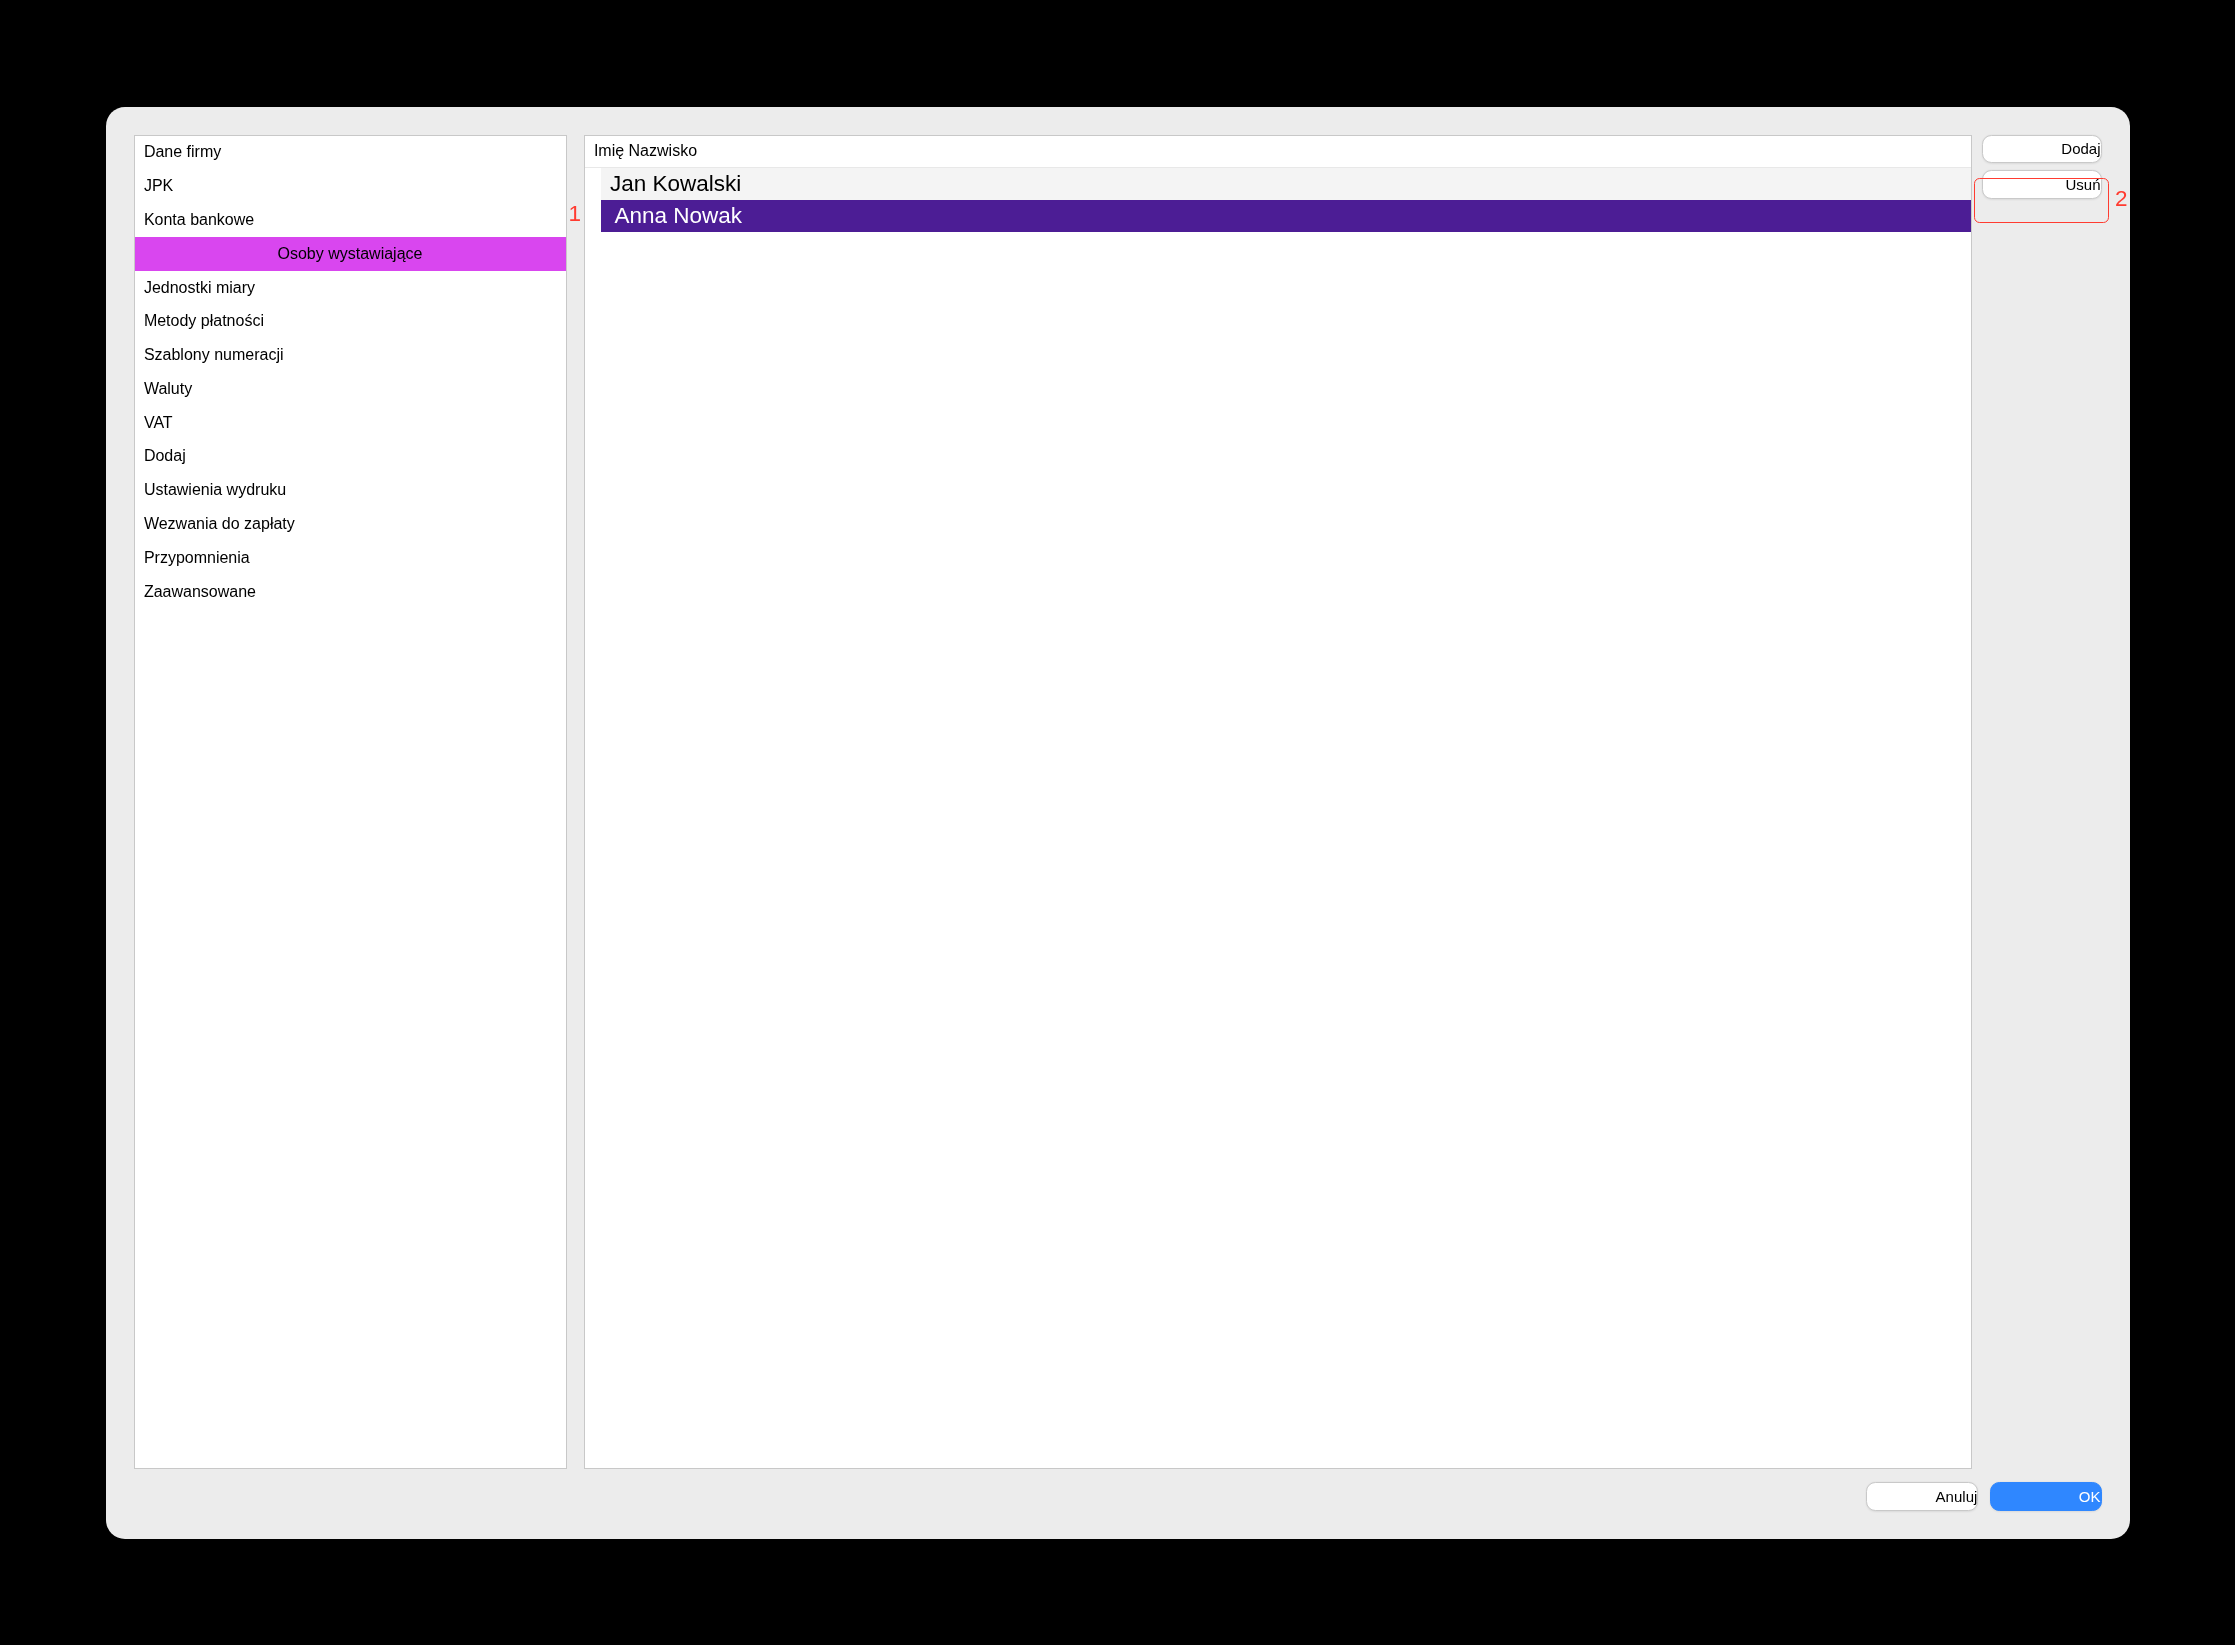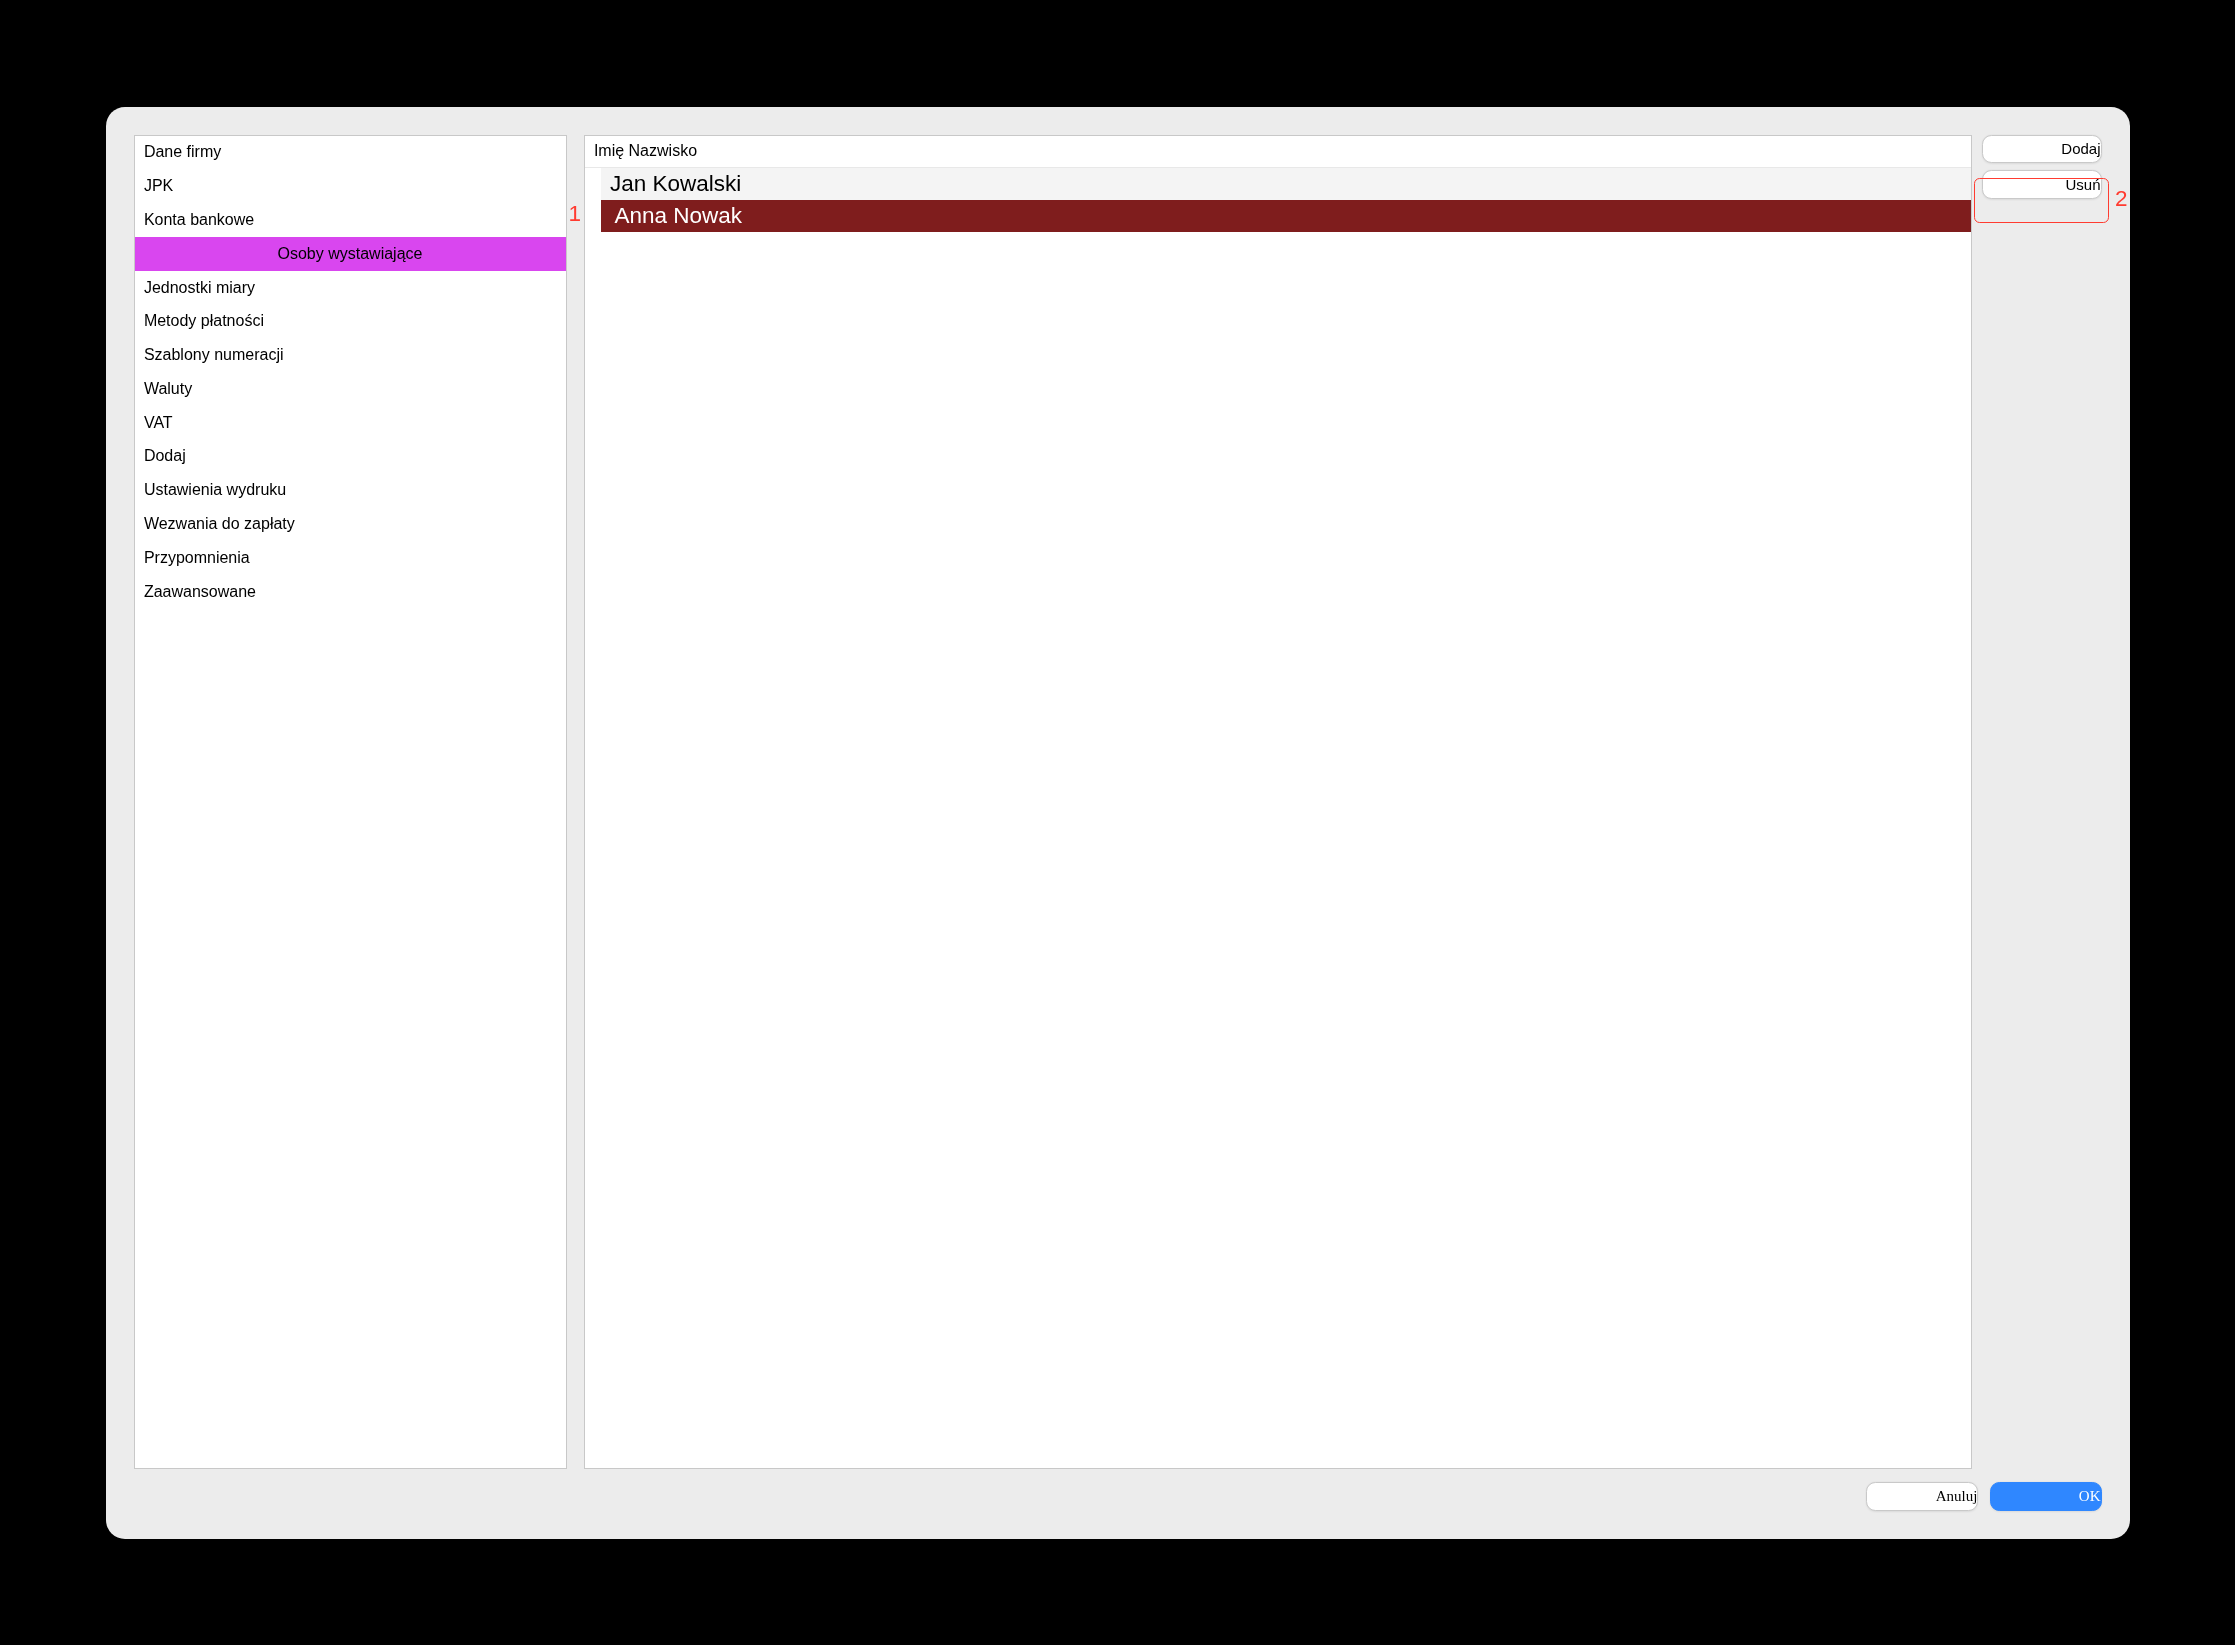--- a/index.html
+++ b/index.html
@@ -73,21 +73,21 @@
       line-height: 28px;
       font-size: 22.5px;
       color: #000;
       cursor: default;
       margin-left: 16px;
     }
     .list-row.alt {
       background: #f4f4f4;
     }
     .list-row.selected {
-      background: #7f1d1d;
+      background: #4c1d95;
       color: #fff;
       padding-left: 14px;
     }
     .side-buttons {
       display: flex;
       flex-direction: column;
       gap: 7.5px;
       width: 120px;
       padding-top: 0;
     }
@@ -108,21 +108,20 @@
       border: 0.9px solid #2f87ff;
       padding-left: 44px;
     }
     .footer-row {
       display: flex;
       justify-content: flex-end;
       gap: 11.2px;
     }
     .footer-row .btn {
       min-width: 112px;
-      font-family: Liberation Serif, serif;
     }
     
     .anno-num {
       position: absolute;
       color: #ff3b30;
       font-size: 22.5px;
       font-weight: 500;
     }
     .anno-box {
       position: absolute;

